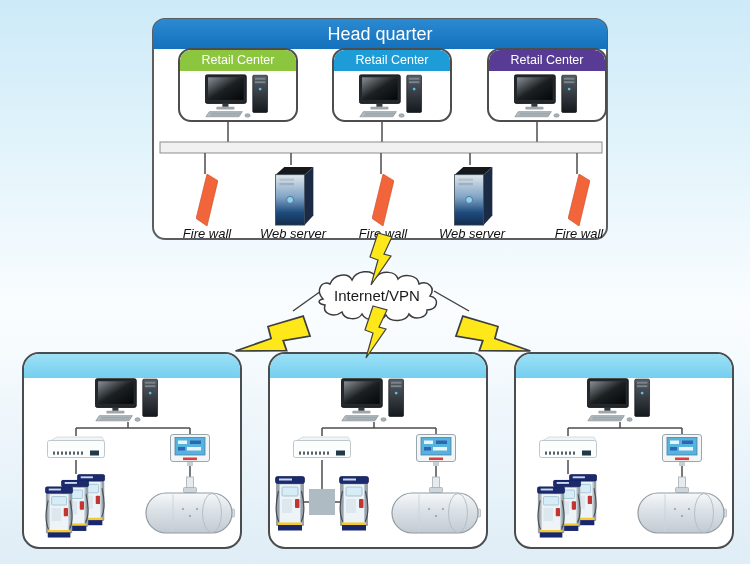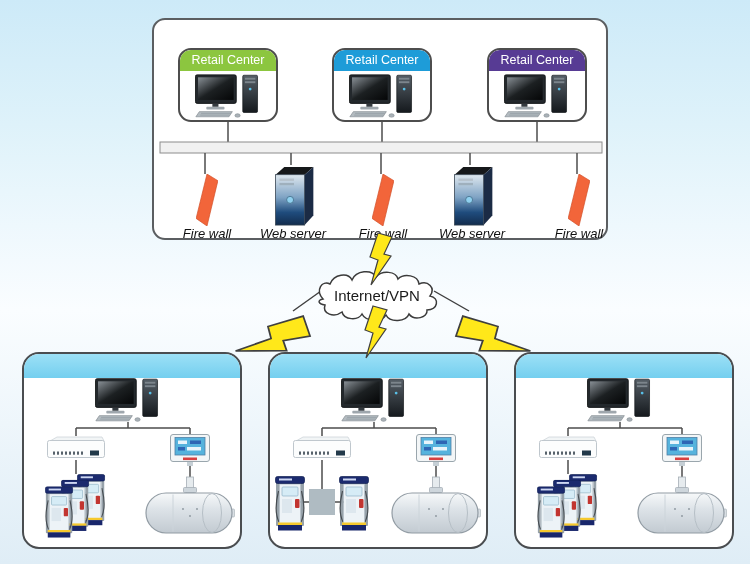--- a/index.html
+++ b/index.html
@@ -7,21 +7,21 @@
     position:relative;width:750px;height:564px;overflow:hidden;
     background:linear-gradient(180deg,#cdeaf8 0%,#def2fa 22%,#eef8fd 40%,#fafdff 55%,#eef6fb 75%,#dfedf6 100%);
     font-family:"Liberation Sans", sans-serif;
   }
   
   .hq{position:absolute;left:152px;top:18px;width:456px;height:222px;background:#fff;
       border:2px solid #5b5e61;border-radius:13px;box-sizing:border-box;}
   .hq-header{position:absolute;left:-1px;top:-1px;width:454px;height:30px;
       background:linear-gradient(180deg,#2b8ad1,#1371bd);border-radius:12px 12px 0 0;
       color:#fff;font-size:18px;line-height:30px;text-align:center;}
-  .rc{position:absolute;top:28px;width:100px;height:74px;background:#fff;
+  .rc{position:absolute;top:28px;width:120px;height:74px;background:#fff;
       border:2px solid #4d4d4d;border-radius:13px;box-sizing:border-box;overflow:hidden;}
   .rc-0{left:24px}.rc-1{left:178px}.rc-2{left:333px}
   .rc-head{height:21px;border-radius:10px 10px 0 0;color:#fff;font-size:12.5px;line-height:21px;text-align:center;}
   .rc-0 .rc-head{background:#8CC63F}.rc-1 .rc-head{background:#1E9CD8}.rc-2 .rc-head{background:#573B94}
   .rc .pc-ic{display:block;margin:3px auto 0;width:66px;height:44px;}
   .hq-lines{position:absolute;left:0;top:0;width:452px;height:218px;pointer-events:none;}
   .dmz-item{position:absolute;transform:translateX(-50%);}
   .dmz-label{position:absolute;top:206px;transform:translateX(-50%);font-size:13px;color:#111;white-space:nowrap;font-style:italic;}
   
   .station{position:absolute;top:352px;width:220px;height:197px;background:#fff;
@@ -149,20 +149,23 @@
       <use href="#sym-pump" x="34" y="0" width="30" height="55"></use>
       <use href="#sym-pump" x="17" y="6" width="30" height="55"></use>
       <use href="#sym-pump" x="0" y="13" width="30" height="55"></use>
     </symbol>
   </defs>
 </svg>
 
 <div class="stage">
 
   <section class="hq">
+    <div class="hq-header">
+      <span>Head quarter</span>
+    </div>
 
     <div class="rc rc-0">
       <div class="rc-head">Retail Center</div>
       <svg class="pc-ic" viewBox="0 0 76 50">
           <use href="#sym-pc"></use>
         </svg>
     </div>
     <div class="rc rc-1">
       <div class="rc-head">Retail Center</div>
       <svg class="pc-ic" viewBox="0 0 76 50">

